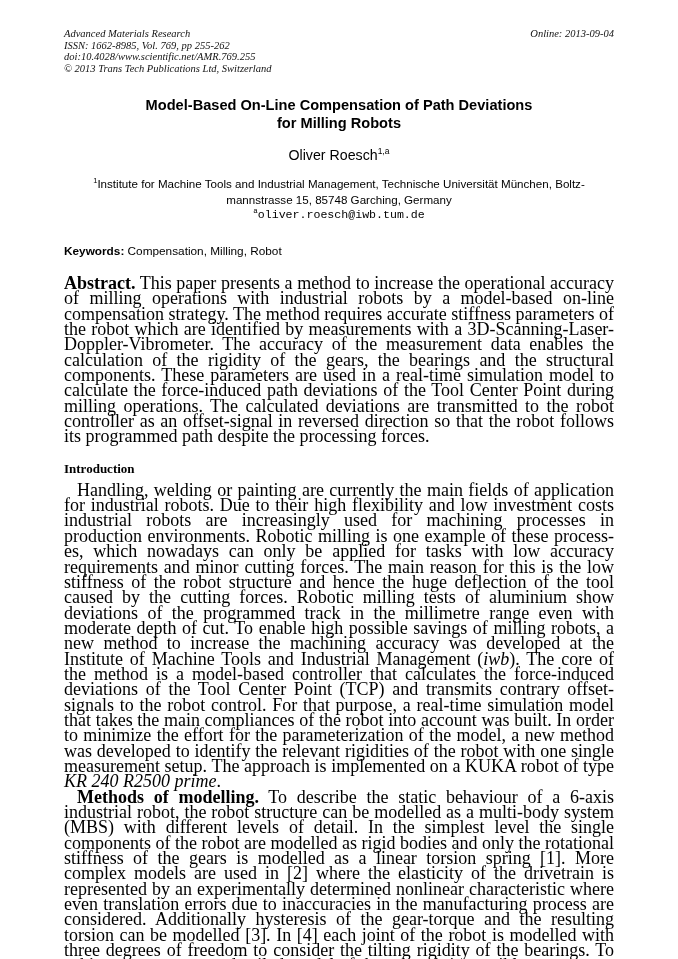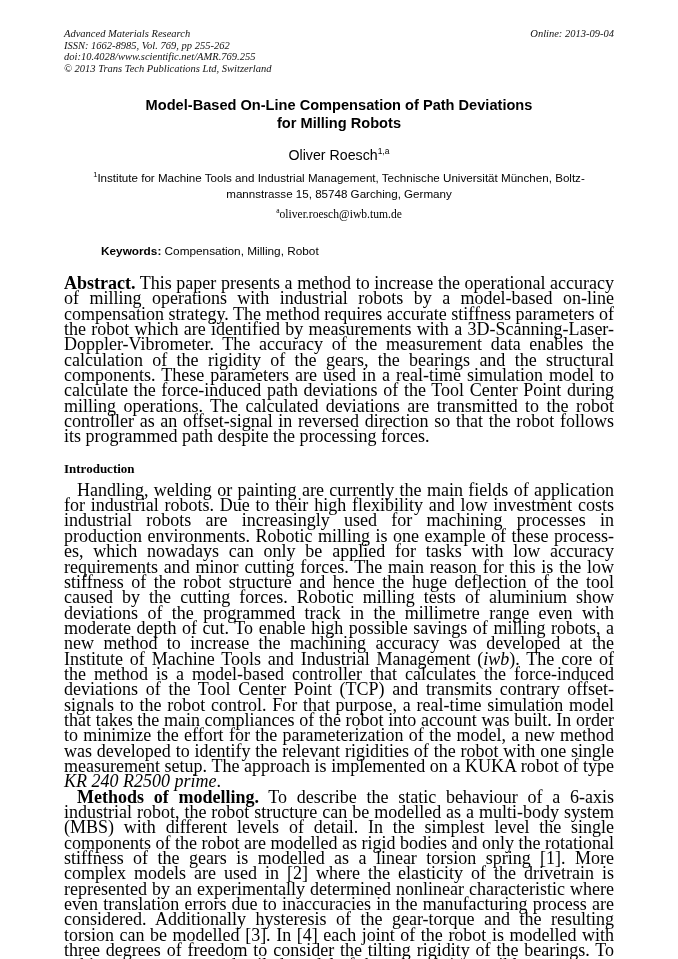--- a/index.html
+++ b/index.html
@@ -43,37 +43,37 @@
       text-align: center;
       margin-top: 14px;
       line-height: 18px;
     }
     .author sup { font-size: 8.5px; vertical-align: 6px; line-height: 0; }
     .affil {
       font-family: "Liberation Sans", sans-serif;
       font-size: 11.6px;
       line-height: 15.5px;
       text-align: center;
-      margin-top: 6px;
+      margin-top: 12px;
     }
     .affil sup, .email sup { font-size: 7.5px; vertical-align: 5px; line-height: 0; }
     .email {
-      font-family: Liberation Serif, serif;
+      font-family: Liberation Mono, monospace;
       font-size: 11.6px;
       text-align: center;
-      margin-top: 6px;
+      margin-top: 0;
       line-height: 15px;
     }
     .keywords {
       font-family: "Liberation Sans", sans-serif;
       font-size: 11.8px;
       margin-top: 22px;
       line-height: 15px;
     }
-    .keywords b { font-weight: bold; margin-left: 37px; }
+    .keywords b { font-weight: bold; }
     p {
       margin: 0;
       font-size: 18px;
       line-height: 15.35px;
       text-align: justify;
       hyphens: manual;
     }
     .abstract { margin-top: 17px; }
     .indent { text-indent: 13px; }
     h2 {

